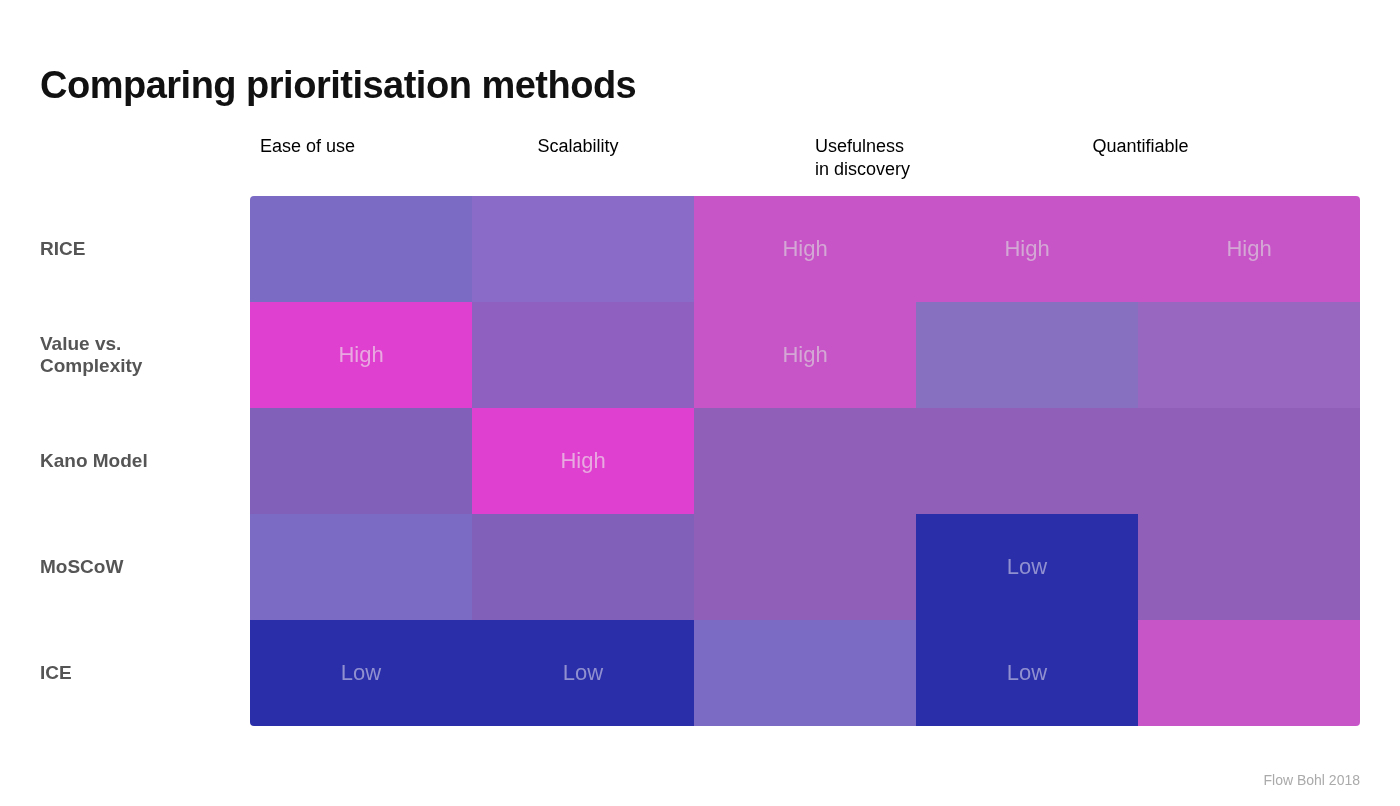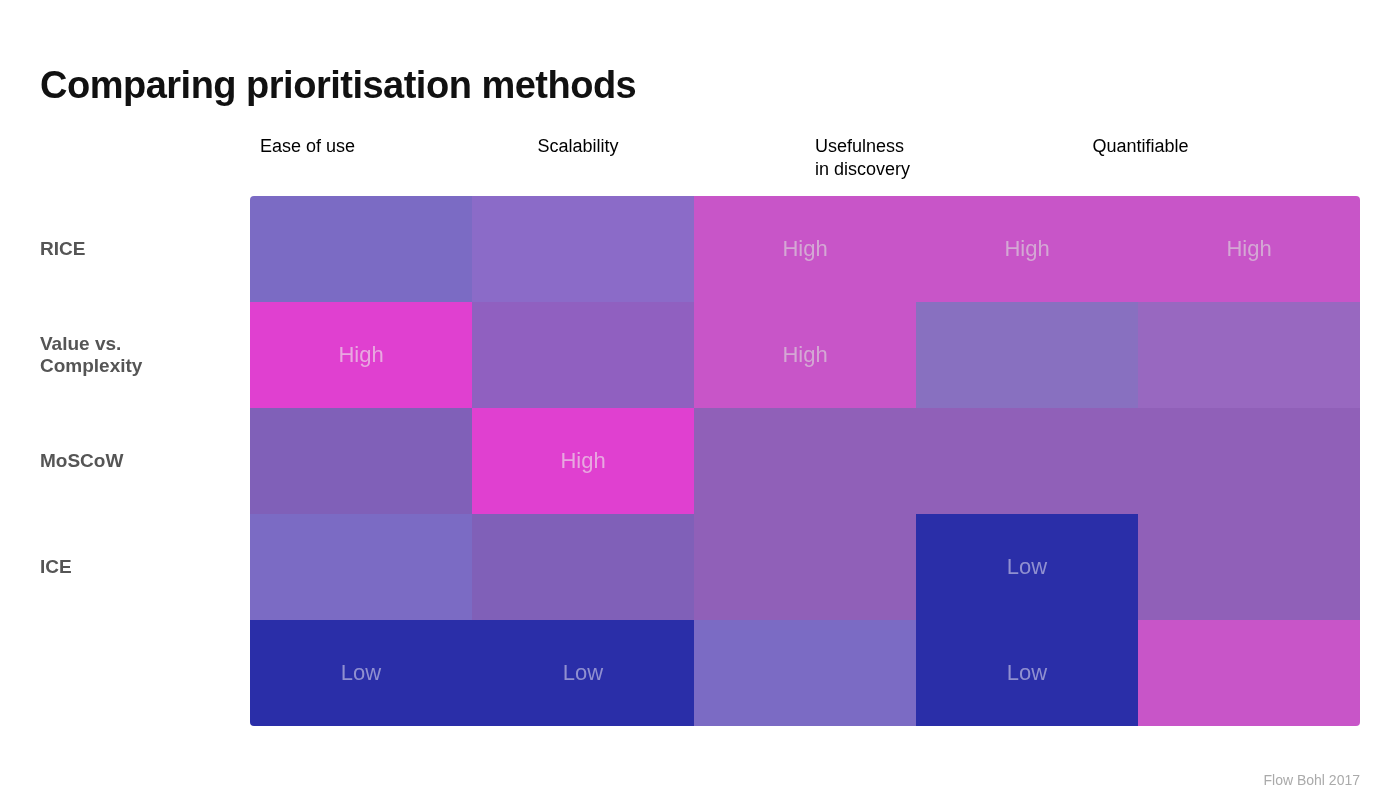--- a/index.html
+++ b/index.html
@@ -152,20 +152,21 @@
     <div class="col-header">Ease of use</div>
         <div class="col-header">Scalability</div>
         <div class="col-header">Usefulness<br>in discovery</div>
         <div class="col-header">Quantifiable</div>
       </div>
 
     <div class="grid-container">
       <div class="row-labels" id="row-labels" style="gap: 0px;">
       <div class="row-label" style="height: 106px;">RICE</div>
           <div class="row-label" style="height: 106px;">Value vs.<br>Complexity</div>
+          <div class="row-label" style="height: 106px;">Kano Model</div>
           <div class="row-label" style="height: 106px;">MoSCoW</div>
           <div class="row-label" style="height: 106px;">ICE</div>
         </div>
       <div class="heatmap" id="heatmap" style="grid-template-rows: repeat(5, 106px);">
       <div class="cell c-r1-c1" style="height: 106px;"></div>
           <div class="cell c-r1-c2" style="height: 106px;"></div>
           <div class="cell c-r1-c3" style="height: 106px;">
             <span class="cell-text">High</span>
           </div>
           <div class="cell c-r1-c4" style="height: 106px;">
@@ -205,14 +206,14 @@
           </div>
           <div class="cell c-r5-c3" style="height: 106px;"></div>
           <div class="cell c-r5-c4" style="height: 106px;">
             <span class="cell-text">Low</span>
           </div>
           <div class="cell c-r5-c5" style="height: 106px;"></div>
         </div>
     </div>
   </div>
 
-  <div class="footer-credit">Flow Bohl 2017</div>
+  <div class="footer-credit">Flow Bohl 2018</div>
 </div>
 
 </body></html>

